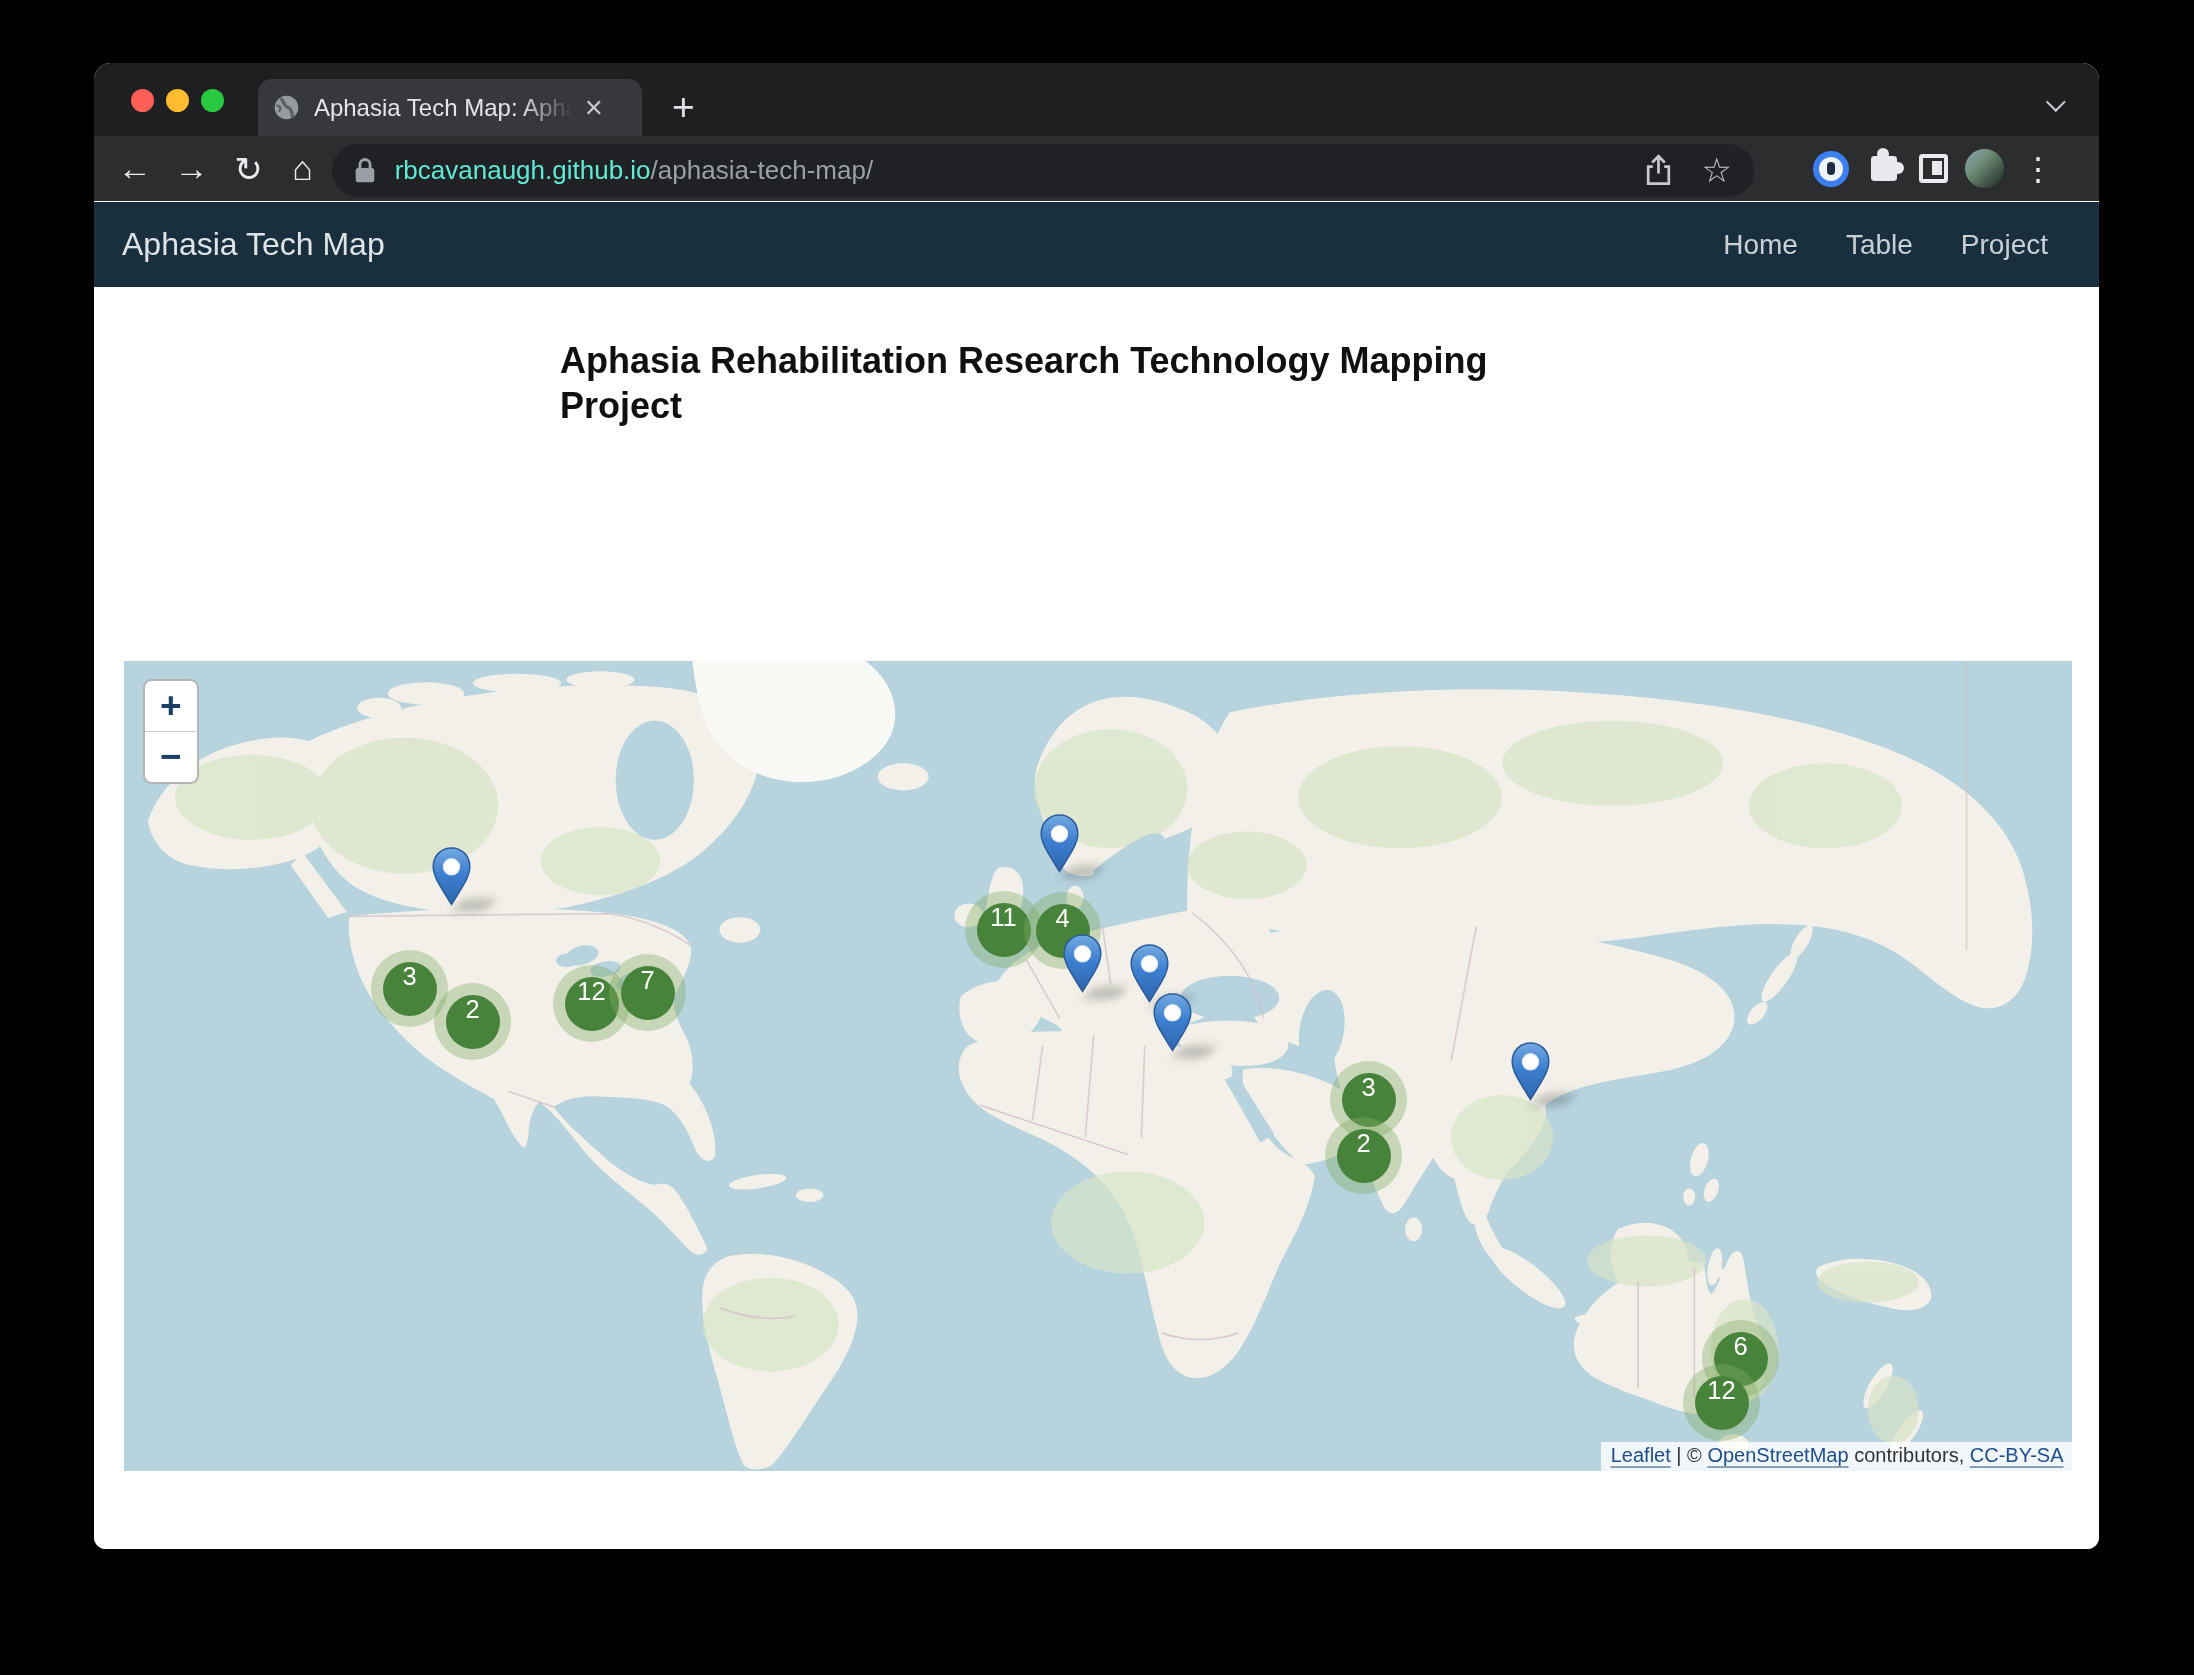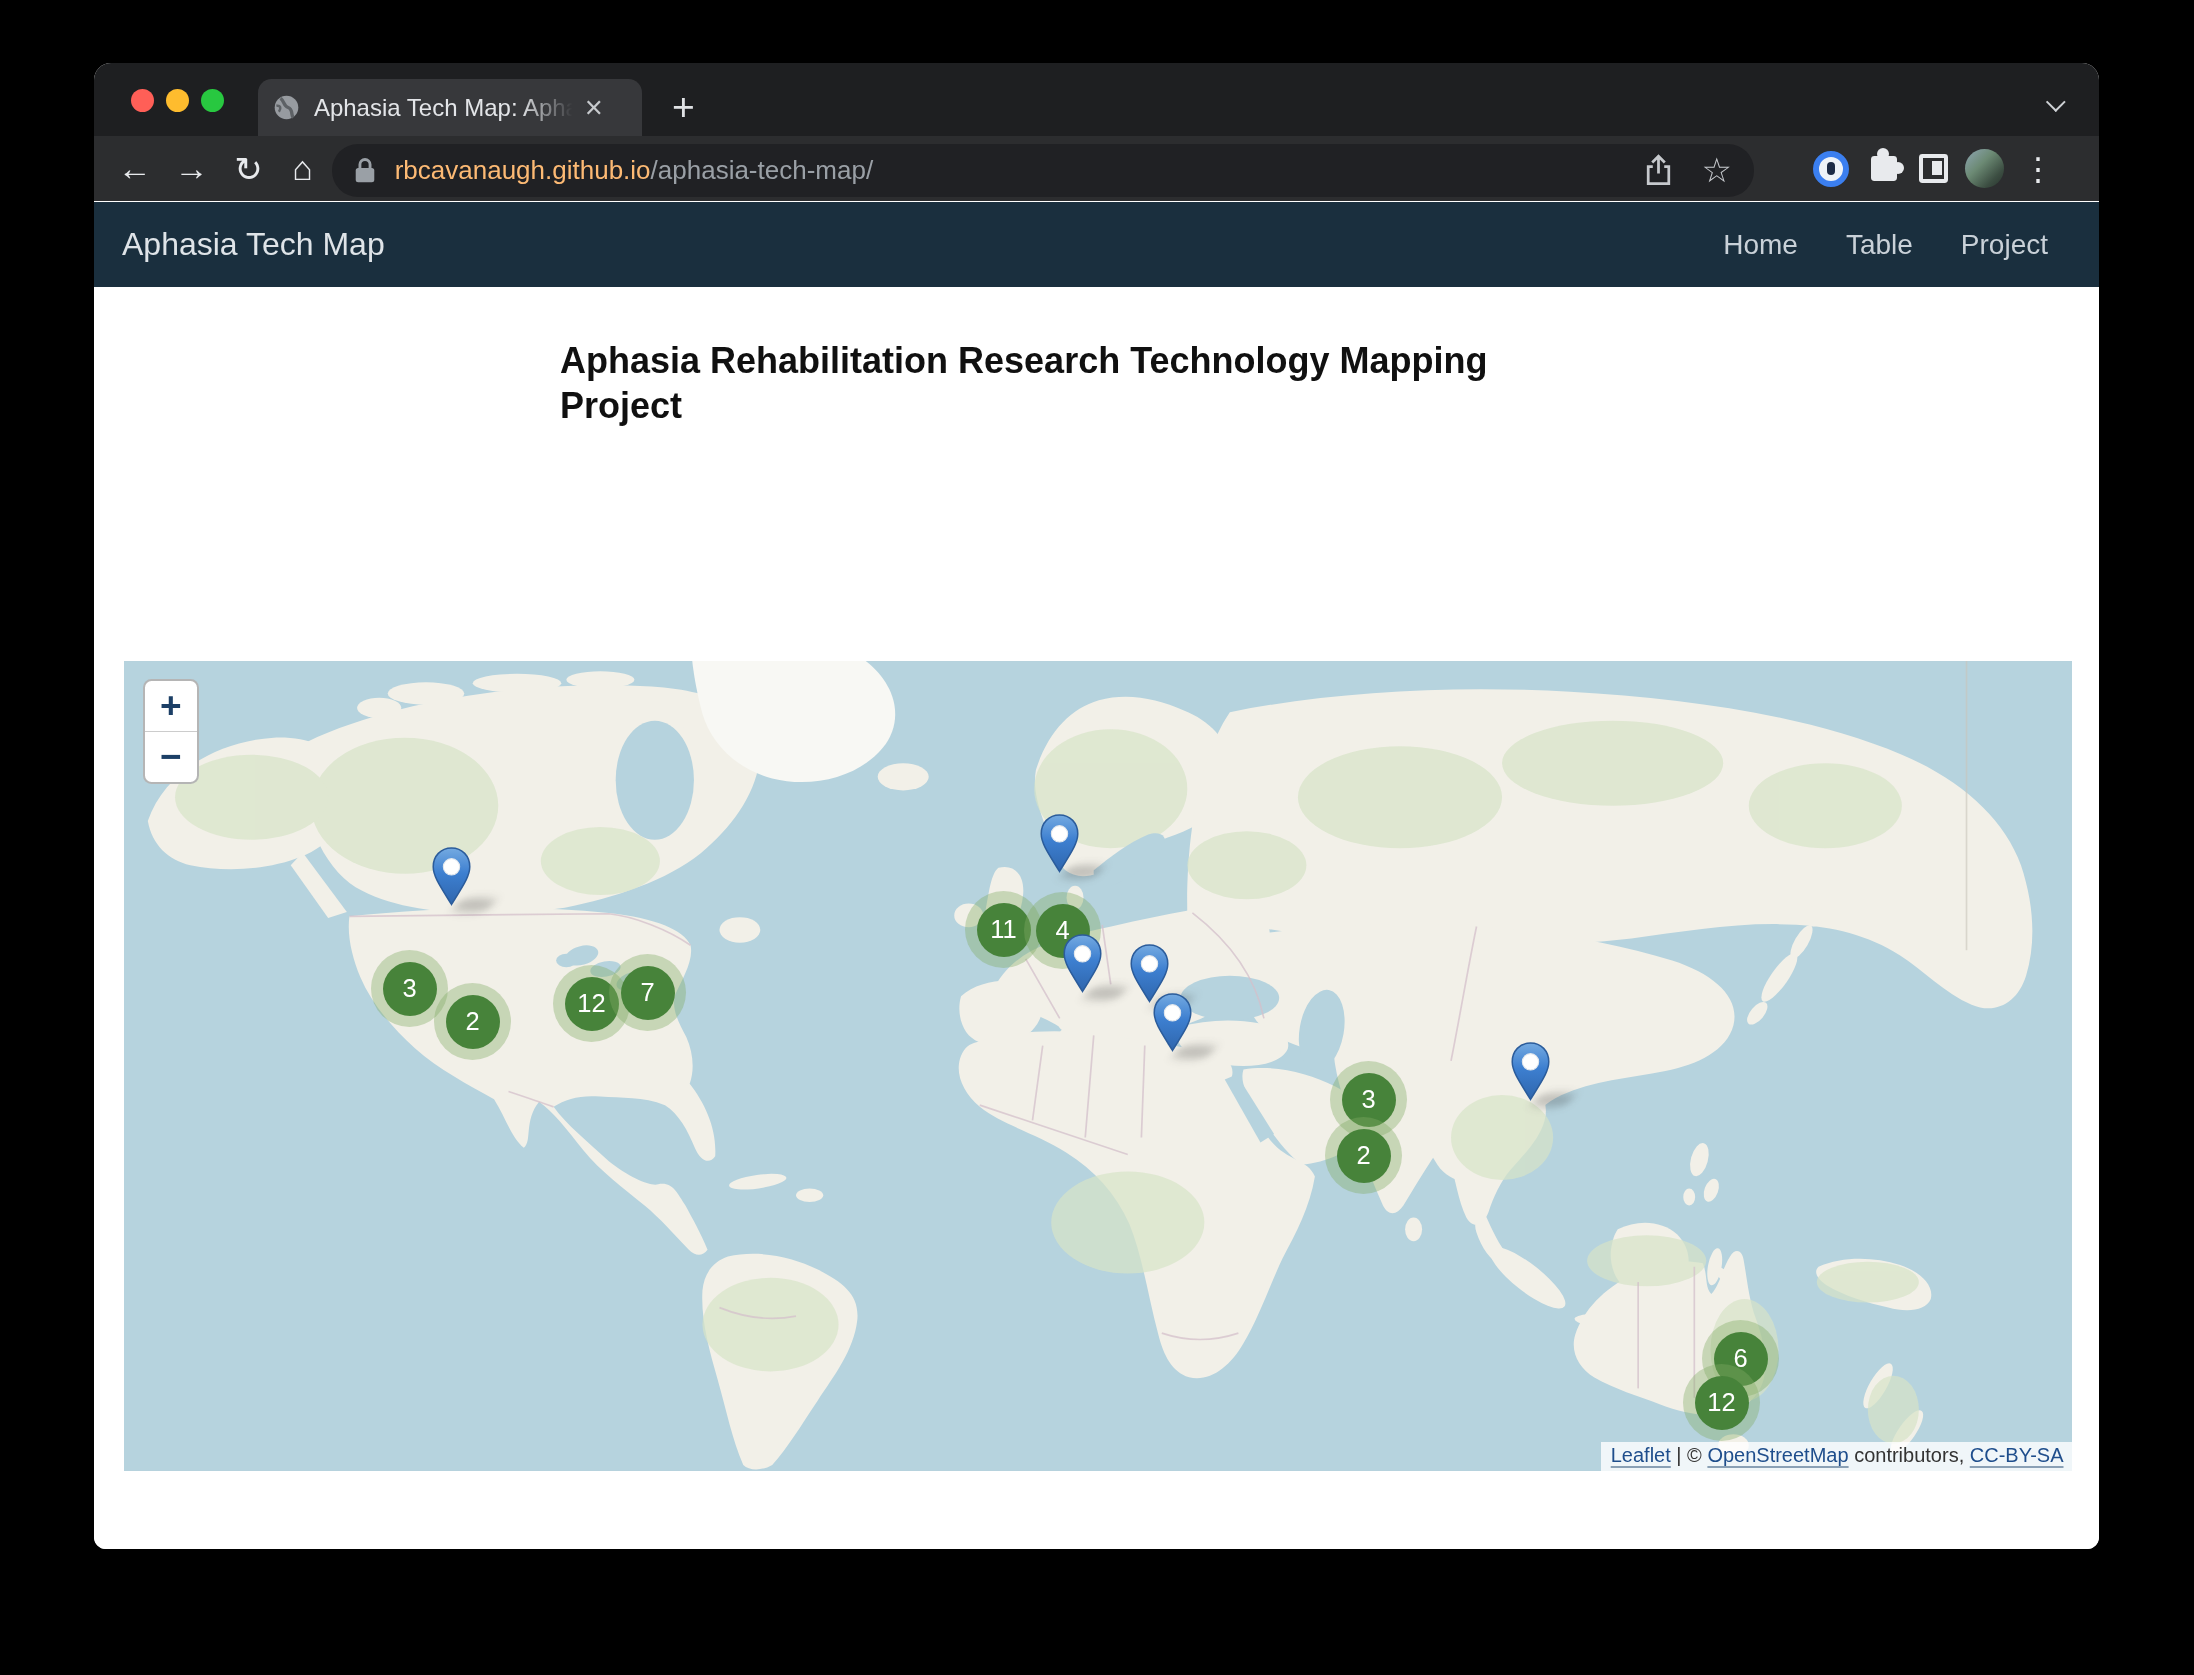--- a/index.html
+++ b/index.html
@@ -23,21 +23,21 @@
   #new-tab{position:absolute;left:565px;top:18.7px;color:#dfe1e4;font-size:39px;line-height:49px;width:49px;text-align:center;}
   #strip-chevron{position:absolute;right:36px;top:32px;width:13.6px;height:13.6px;
     border-right:2.6px solid #cfd2d6;border-bottom:2.6px solid #cfd2d6;transform:rotate(45deg);}
   
   #toolbar{position:absolute;left:0;top:73px;width:100%;height:65px;background:#2c2d2f;}
   .nav-glyph{position:absolute;top:0;height:65px;display:flex;align-items:center;justify-content:center;
     color:#e8eaed;font-size:34px;width:51px;}
   #omnibox{position:absolute;left:238px;top:7.7px;width:1422px;height:53px;background:#202124;
     border-radius:26px;display:flex;align-items:center;padding:0 22px;}
   #lock-icon{flex:0 0 auto;margin-right:18.7px;}
-  #url-host{color:#fdba74;font-size:26px;white-space:nowrap;}
+  #url-host{color:#5eead4;font-size:26px;white-space:nowrap;}
   #url-path{color:#9aa0a6;font-size:26px;white-space:nowrap;}
   #omni-spacer{flex:1;}
   #share-icon{flex:0 0 auto;margin-right:29px;}
   #star-icon{flex:0 0 auto;color:#c6c9cd;font-size:34px;}
   .ext{position:absolute;top:0;height:65px;display:flex;align-items:center;justify-content:center;width:48px;}
   #scholar-icon .diamond{width:22px;height:22px;background:#4c86f1;transform:rotate(45deg);margin-bottom:8.5px;}
   #scholar-icon .dot{width:18.7px;height:18.7px;background:#9fc3f8;border-radius:50%;margin-top:-18.7px;margin-right:17px;}
   #onepass-icon{width:36px;height:36px;border-radius:50%;background:#eef3f8;border:6px solid #3b7ff0;position:relative;}
   #onepass-icon .keyhole{position:absolute;left:7.7px;top:5.1px;width:8.5px;height:13.6px;border-radius:4.3px;background:#1d2c46;}
   #puzzle-icon{position:relative;width:25.5px;height:25.5px;background:#e8eaed;border-radius:3.4px;}
@@ -63,21 +63,21 @@
   #map{position:absolute;left:30px;top:374px;width:1948px;height:810px;background:#b6d3de;overflow:hidden;}
   #world{position:absolute;left:0;top:0;}
   #zoomctl{position:absolute;left:18.7px;top:18px;width:56px;height:105px;background:#fff;
     border:2.6px solid rgba(120,120,120,.55);border-radius:8.5px;z-index:10;display:flex;flex-direction:column;}
   #zoomctl a{flex:1;display:flex;align-items:center;justify-content:center;color:#1c3f66;
     font-size:37px;font-weight:bold;text-decoration:none;}
   #zoomctl a:first-child{border-bottom:1.7px solid #ccc;}
   .cluster{position:absolute;width:77px;height:77px;border-radius:50%;background:rgba(130,170,100,.38);
     display:flex;align-items:center;justify-content:center;z-index:5;}
   .cluster-inner{width:54px;height:54px;border-radius:50%;background:#47833a;display:flex;
-    align-items:center;justify-content:center;}
+    justify-content:center;}
   .cluster-count{color:#fff;font-size:25.5px;}
   .pin{position:absolute;width:43px;height:65px;z-index:6;}
   .pin svg{width:100%;height:100%;display:block;}
   .pin-shadow{position:absolute;width:39px;height:13.6px;background:rgba(40,40,40,.25);border-radius:50%;
     filter:blur(4.3px);transform:skewX(-32deg);z-index:4;}
   #attribution{position:absolute;right:0;bottom:0;background:rgba(255,255,255,.8);z-index:11;
     font-size:20px;color:#333;padding:1.7px 8.5px 4.3px 10.2px;white-space:nowrap;}
   #attribution a{color:#1f4e8c;text-decoration:underline;text-decoration-color:#8aa0b5;text-underline-offset:4.3px;}
   
   #submit-wrap{position:absolute;left:0;top:1201px;width:100%;text-align:center;}

